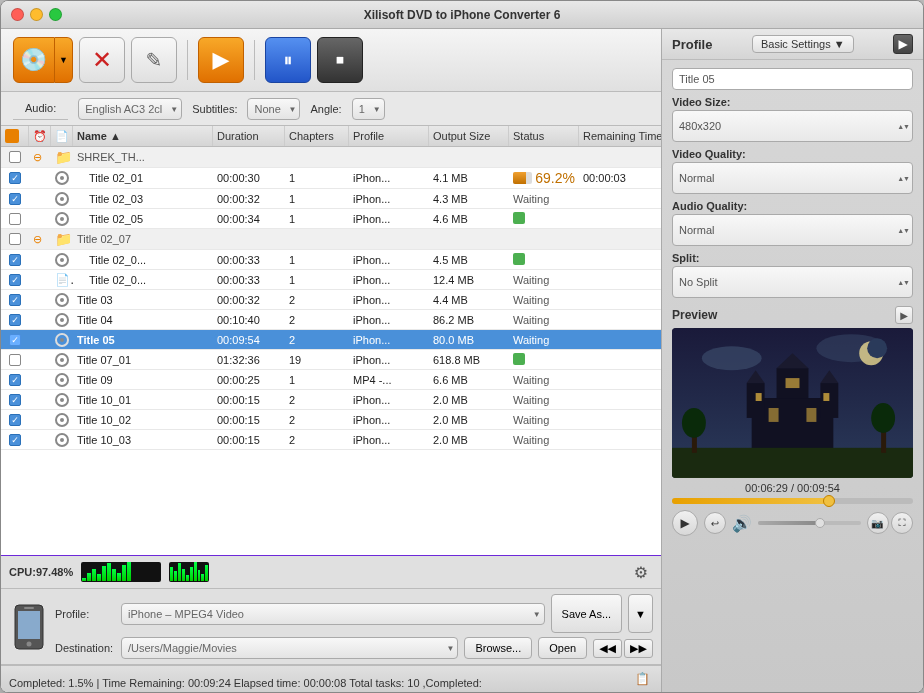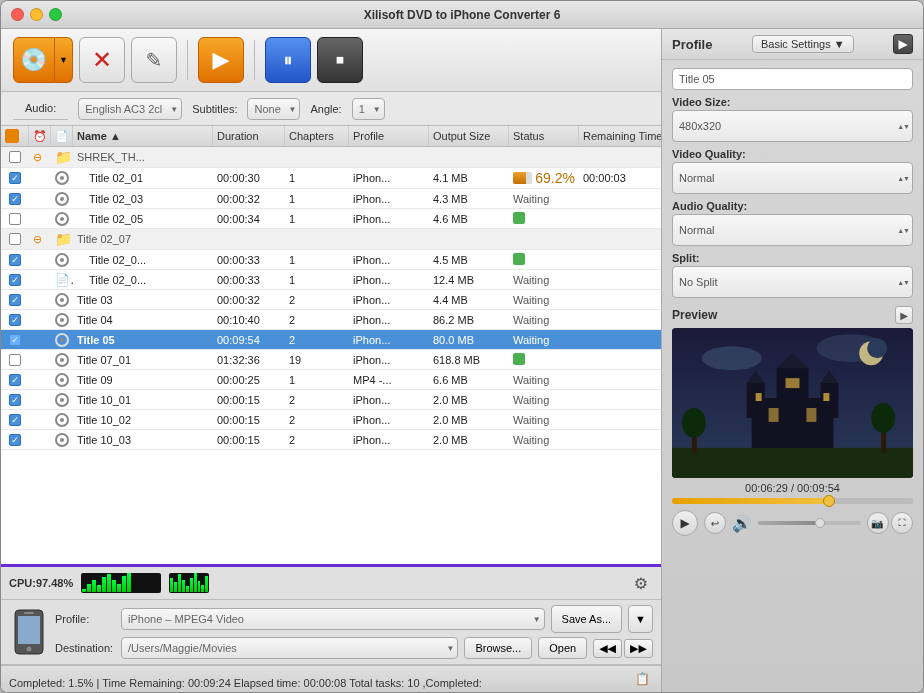--- a/index.html
+++ b/index.html
@@ -207,21 +207,21 @@
     }
     .progress-bar-fill {
       height: 100%;
       background: linear-gradient(to bottom, #f0a030, #c07000);
     }
     .folder-icon { color: #e8a000; font-size: 14px; }
 
     
     .bottom-section {
       background: #e0e0e0;
-      border-top: 3px solid #6d28d9;
+      border-top: 1px solid #6d28d9;
       flex-shrink: 0;
     }
     .cpu-bar {
       display: flex;
       align-items: center;
       padding: 4px 8px;
       gap: 8px;
       border-bottom: 1px solid #bbb;
     }
     .cpu-text { font-size: 11px; color: #333; font-weight: 600; }
@@ -284,21 +284,21 @@
       pointer-events: none;
       color: #666;
     }
     .save-as-btn {
       background: linear-gradient(to bottom, #f8f8f8, #e0e0e0);
       border: 1px solid #aaa;
       border-radius: 4px;
       padding: 2px 10px;
       font-size: 11px;
       cursor: pointer;
-      height: 28px;
+      height: 39px;
     }
     .dest-btn {
       background: linear-gradient(to bottom, #f8f8f8, #e0e0e0);
       border: 1px solid #aaa;
       border-radius: 4px;
       padding: 2px 10px;
       font-size: 11px;
       cursor: pointer;
       height: 22px;
     }

